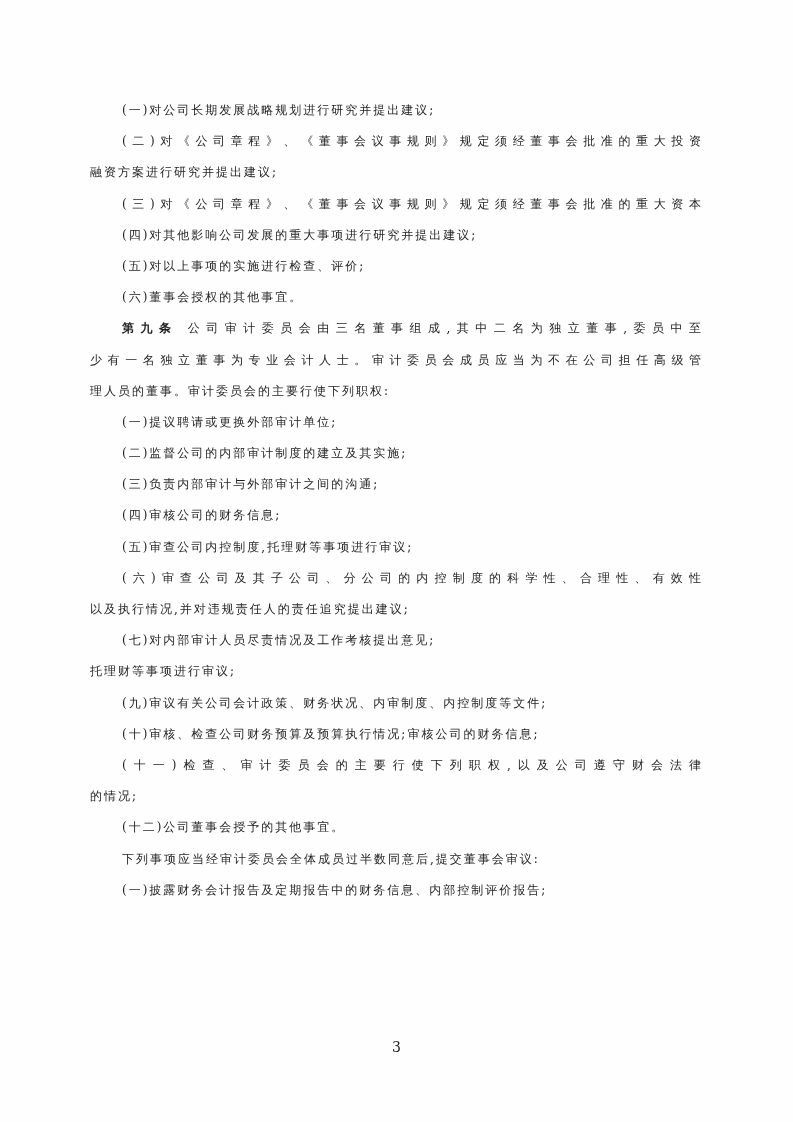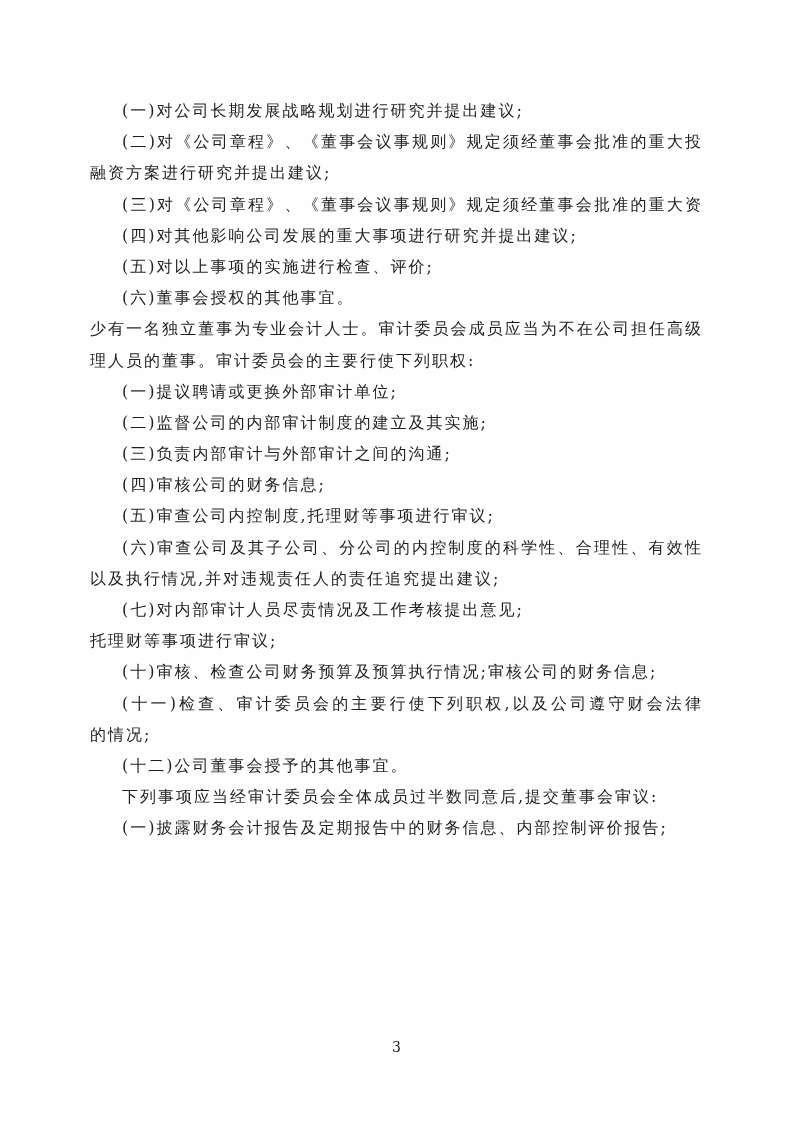--- a/index.html
+++ b/index.html
@@ -18,21 +18,21 @@
   }
   .content {
     position: absolute;
     left: 90px;
     top: 95px;
     width: 613px;
   }
   .line {
     height: 31.2px;
     line-height: 31.2px;
-    font-size: 16px;
+    font-size: 12px;
     letter-spacing: 2px;
     white-space: nowrap;
     overflow: hidden;
     text-align: left;
   }
   .line.indent {
     padding-left: 32px;
   }
   .line.full {
     white-space: normal;
@@ -59,31 +59,35 @@
 
 <div class="page">
   <div class="content">
     <div class="line indent">(一)对公司长期发展战略规划进行研究并提出建议;</div>
     <div class="line indent full">(二)对《公司章程》、《董事会议事规则》规定须经董事会批准的重大投资</div>
     <div class="line">融资方案进行研究并提出建议;</div>
     <div class="line indent full">(三)对《公司章程》、《董事会议事规则》规定须经董事会批准的重大资本</div>
     <div class="line indent">(四)对其他影响公司发展的重大事项进行研究并提出建议;</div>
     <div class="line indent">(五)对以上事项的实施进行检查、评价;</div>
     <div class="line indent">(六)董事会授权的其他事宜。</div>
+    <div class="line indent full">
+      <span class="term">第九条</span><span> 公司审计委员会由三名董事组成,其中二名为独立董事,委员中至</span>
+    </div>
     <div class="line full">少有一名独立董事为专业会计人士。审计委员会成员应当为不在公司担任高级管</div>
     <div class="line">理人员的董事。审计委员会的主要行使下列职权:</div>
     <div class="line indent">(一)提议聘请或更换外部审计单位;</div>
     <div class="line indent">(二)监督公司的内部审计制度的建立及其实施;</div>
     <div class="line indent">(三)负责内部审计与外部审计之间的沟通;</div>
     <div class="line indent">(四)审核公司的财务信息;</div>
     <div class="line indent">(五)审查公司内控制度,托理财等事项进行审议;</div>
     <div class="line indent full">(六)审查公司及其子公司、分公司的内控制度的科学性、合理性、有效性</div>
     <div class="line">以及执行情况,并对违规责任人的责任追究提出建议;</div>
     <div class="line indent">(七)对内部审计人员尽责情况及工作考核提出意见;</div>
     <div class="line">托理财等事项进行审议;</div>
+    <div class="line indent">(九)审议有关公司会计政策、财务状况、内审制度、内控制度等文件;</div>
     <div class="line indent">(十)审核、检查公司财务预算及预算执行情况;审核公司的财务信息;</div>
     <div class="line indent full">(十一)检查、审计委员会的主要行使下列职权,以及公司遵守财会法律</div>
     <div class="line">的情况;</div>
     <div class="line indent">(十二)公司董事会授予的其他事宜。</div>
     <div class="line indent">下列事项应当经审计委员会全体成员过半数同意后,提交董事会审议:</div>
     <div class="line indent">(一)披露财务会计报告及定期报告中的财务信息、内部控制评价报告;</div>
   </div>
   <div class="footer">3</div>
 </div>
 

